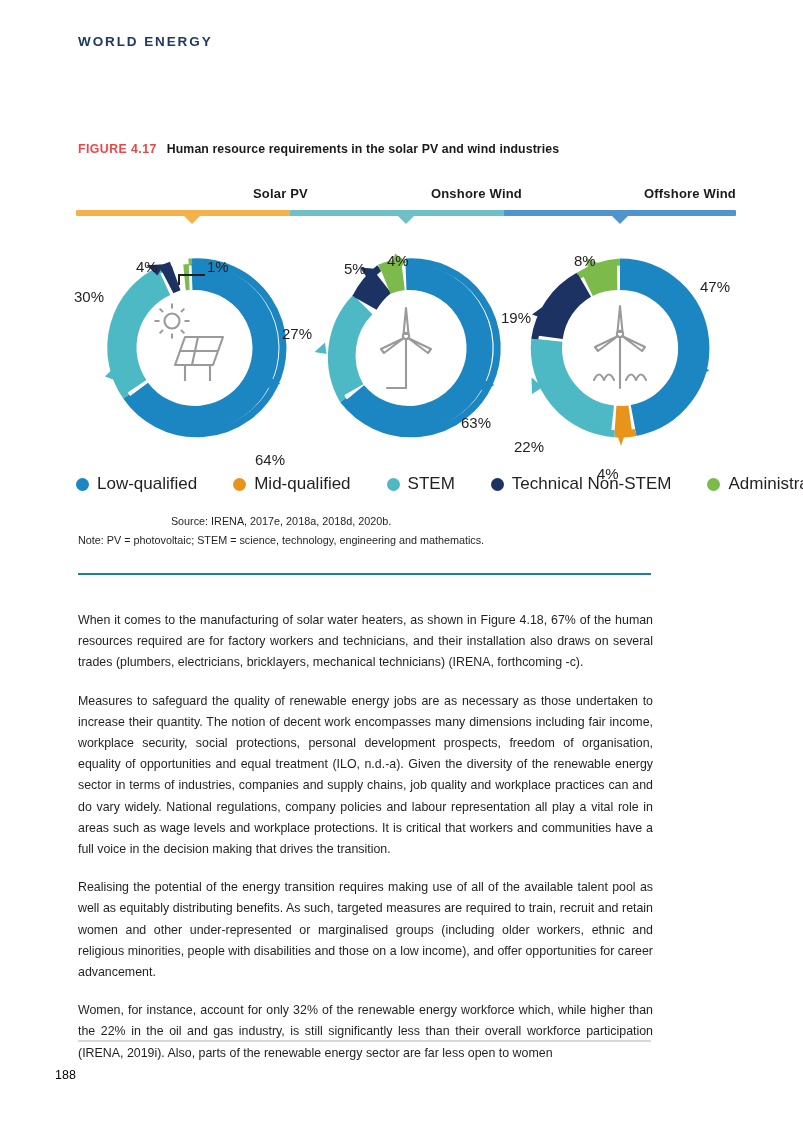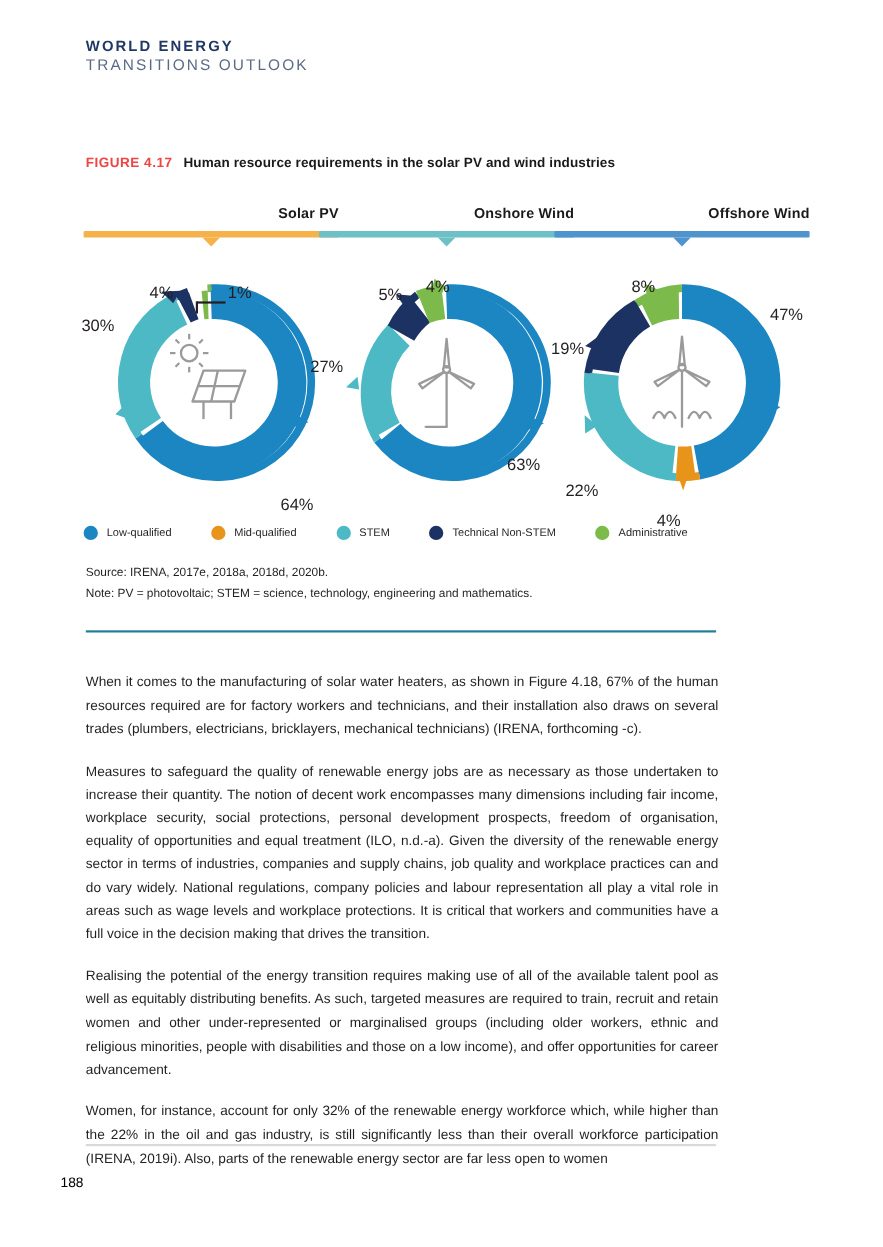--- a/index.html
+++ b/index.html
@@ -61,24 +61,24 @@
   }
   .leader{position:absolute;background:#231f20;}
 
   
   .legend{
     position:absolute;left:76px;top:472px;width:660px;height:24px;
     display:flex;align-items:center;
   }
   .lg-item{display:flex;align-items:center;margin-right:36px;}
   .lg-dot{width:13px;height:13px;border-radius:50%;margin-right:8px;flex:none;}
-  .lg-lbl{font-size:10px;color:#231f20;white-space:nowrap;}
-
-  
-  .srcnote{position:absolute;left:78px;top:512px;}
+  .lg-lbl{font-size:17px;color:#231f20;white-space:nowrap;}
+
+  
+  .srcnote{position:absolute;left:78px;top:512px;text-align:center;}
   .srcnote div{font-size:10.8px;color:#231f20;line-height:19px;white-space:nowrap;}
 
   
   .rule-teal{
     position:absolute;left:78px;top:573px;width:573px;height:2px;background:#1f7f97;
   }
   .rule-grey{
     position:absolute;left:78px;top:1040px;width:573px;height:1.5px;background:#d9d9d9;
   }
 
@@ -95,21 +95,20 @@
     position:absolute;left:55px;top:1068px;font-size:12.5px;color:#000000;
   }
 </style>
 </head>
 <body>
 
 <div class="page">
 
   <div class="runhead">
     <div class="l1">WORLD ENERGY</div>
-    <div class="l2">TRANSITIONS OUTLOOK</div>
   </div>
 
   <div class="figcap">
     <span class="num">FIGURE 4.17</span><span class="ttl">Human resource requirements in the solar PV and wind industries</span>
   </div>
 
   <div class="figure">
 
     <div class="panel p0">
       <div class="panel-title">Solar PV</div>

